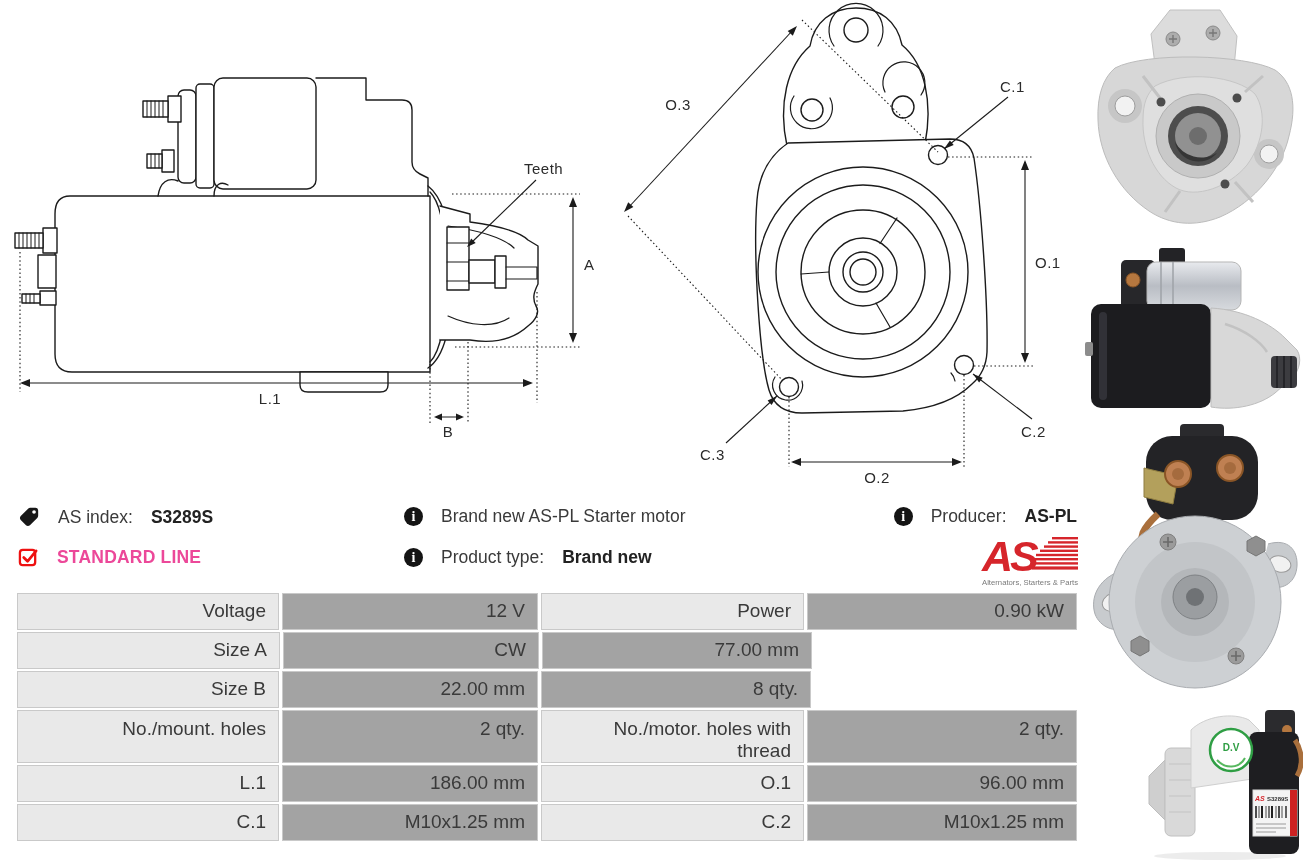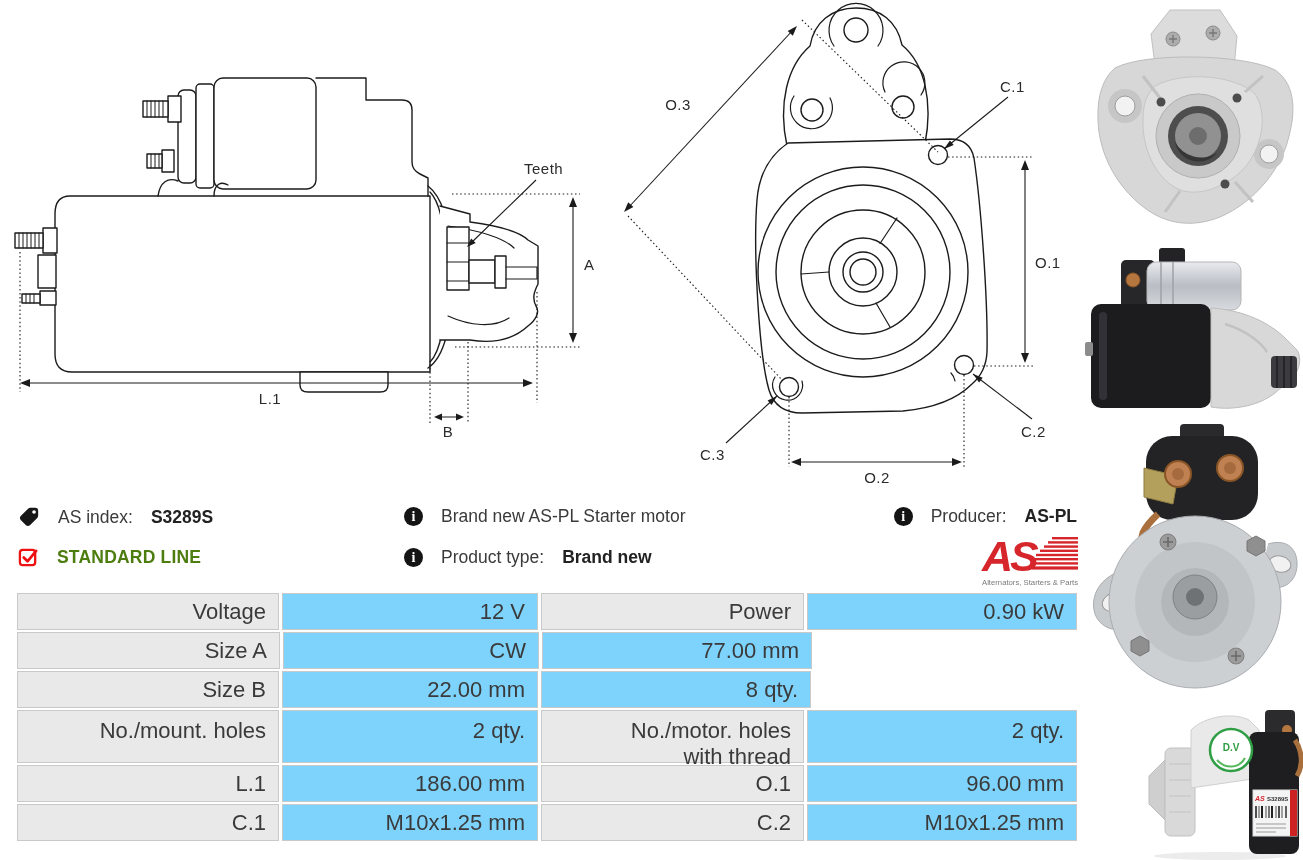--- a/index.html
+++ b/index.html
@@ -13,33 +13,33 @@
   .d-side{left:0;top:0;width:610px;height:460px;}
   .d-front{left:600px;top:0;width:485px;height:492px;}
   .dim-text{font-size:15px;fill:#2b2b2b;font-weight:400;letter-spacing:.5px;}
 
   
   .photo{position:absolute;}
 
   
   .info-item{position:absolute;display:flex;align-items:center;gap:18px;font-size:17.5px;color:#3a3a3a;white-space:nowrap;text-align:right;}
   .info-item .b{font-weight:700;color:#222;}
-  .std-line{color:#4d7c0f;font-weight:700;letter-spacing:.2px;}
+  .std-line{color:#ec4899;font-weight:700;letter-spacing:.2px;}
   .info-icon{width:19px;height:19px;border-radius:50%;background:#141414;color:#fff;
              display:flex;align-items:center;justify-content:center;
              font-family:"Liberation Serif",serif;font-weight:700;font-size:14px;flex:0 0 auto;}
   .logo-box{position:absolute;left:980px;top:534px;width:100px;height:56px;}
 
   
-  .spec-table{position:absolute;left:17px;top:593px;width:1060px;font-size:22px;}
+  .spec-table{position:absolute;left:17px;top:593px;width:1060px;font-size:19px;}
   .srow{display:flex;gap:3px;margin-bottom:2px;}
   .cell{box-sizing:border-box;display:flex;align-items:center;justify-content:flex-end;
         text-align:right;border:1px solid #c9c9c9;padding:2px 12px 2px 6px;height:37px;line-height:1.18;}
   .cell.lab{background:#e9e9e9;}
-  .cell.val{background:#7dd3fc;text-align:center;}
+  .cell.val{background:#a3a3a3;text-align:center;}
   .w1{width:262px;} .w2{width:256px;} .w3{width:263px;} .w4{width:270px;}
   .srow.tall .cell{height:53px;align-items:flex-start;padding-top:7px;}
   .narrow{display:inline-block;max-width:200px;}
 </style>
 </head>
 <body>
 
 <div class="page">
 
   <svg class="drawing d-side" viewBox="0 0 610 460">

